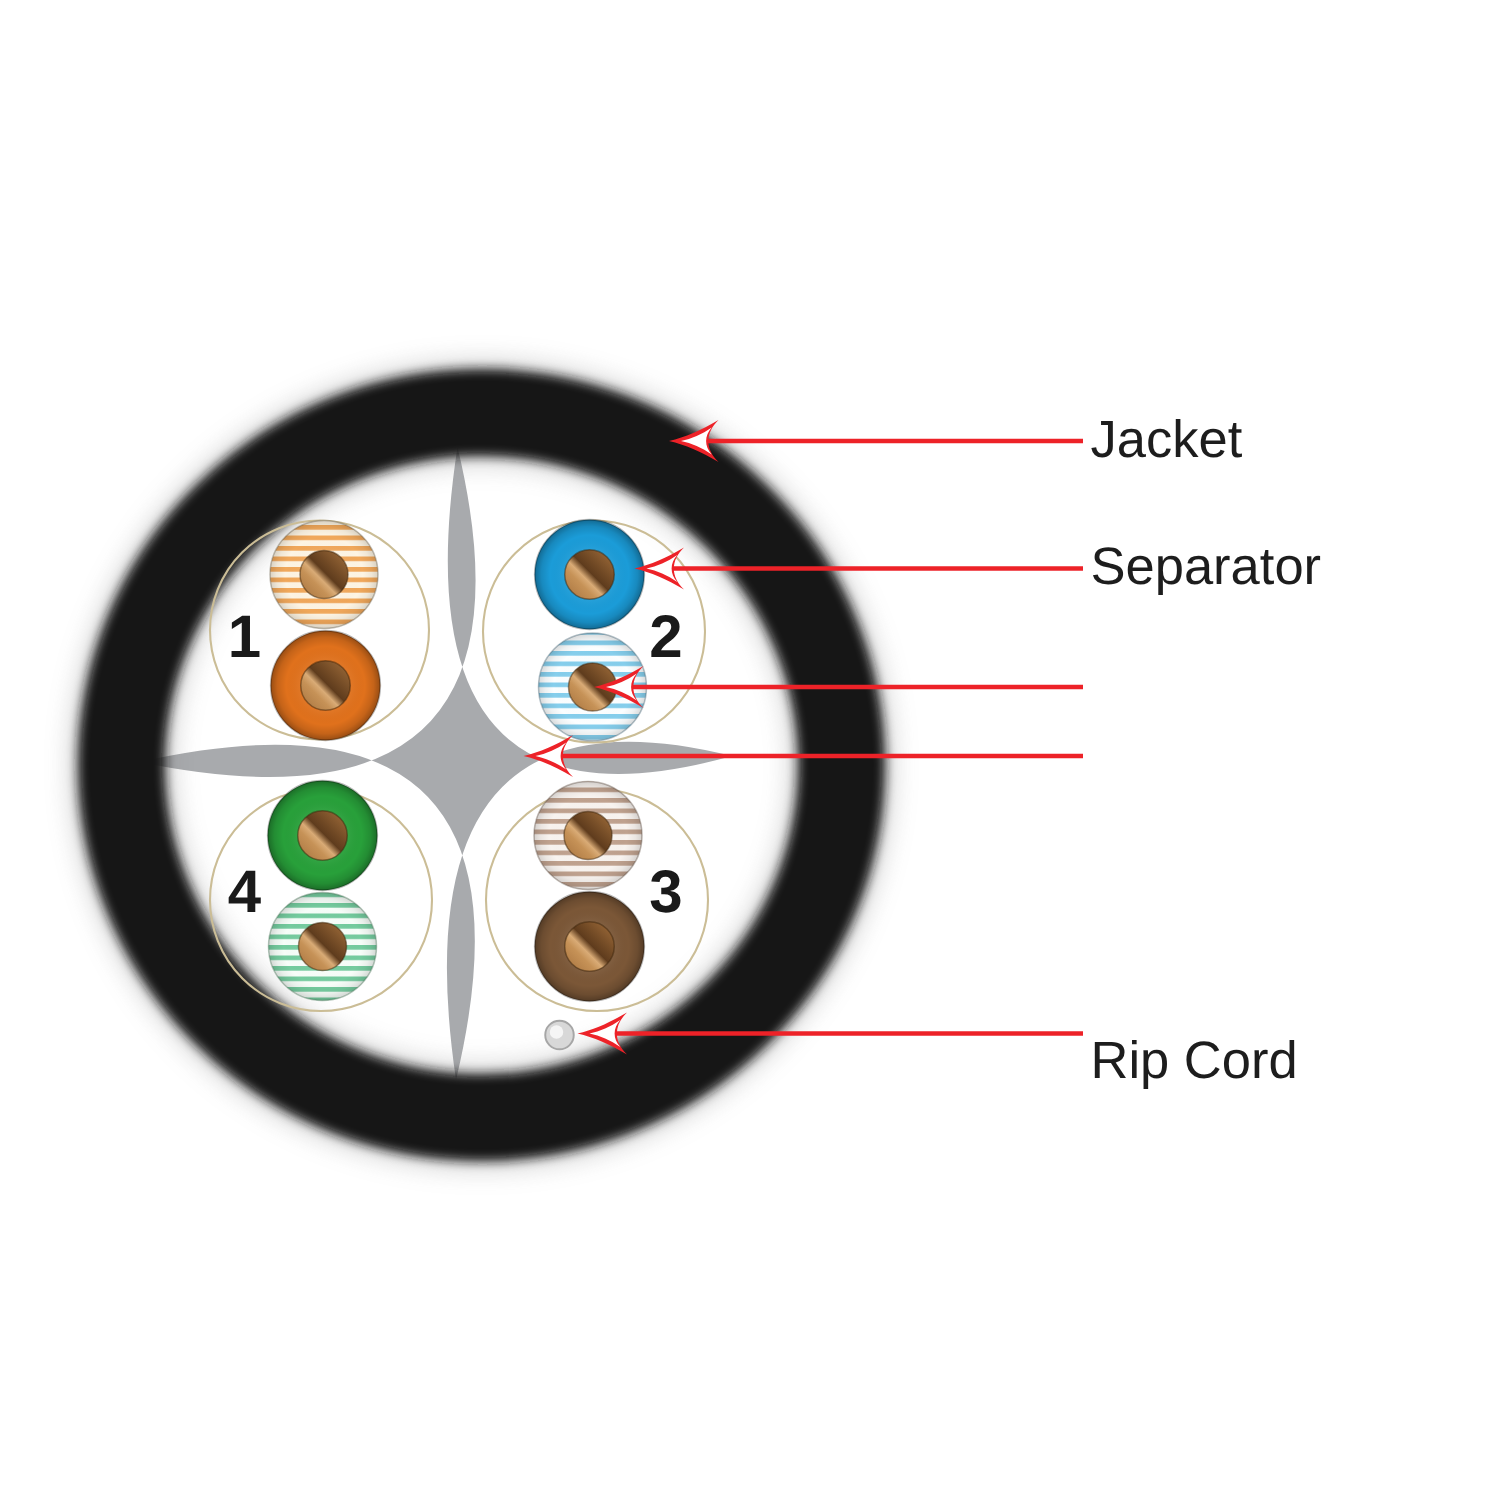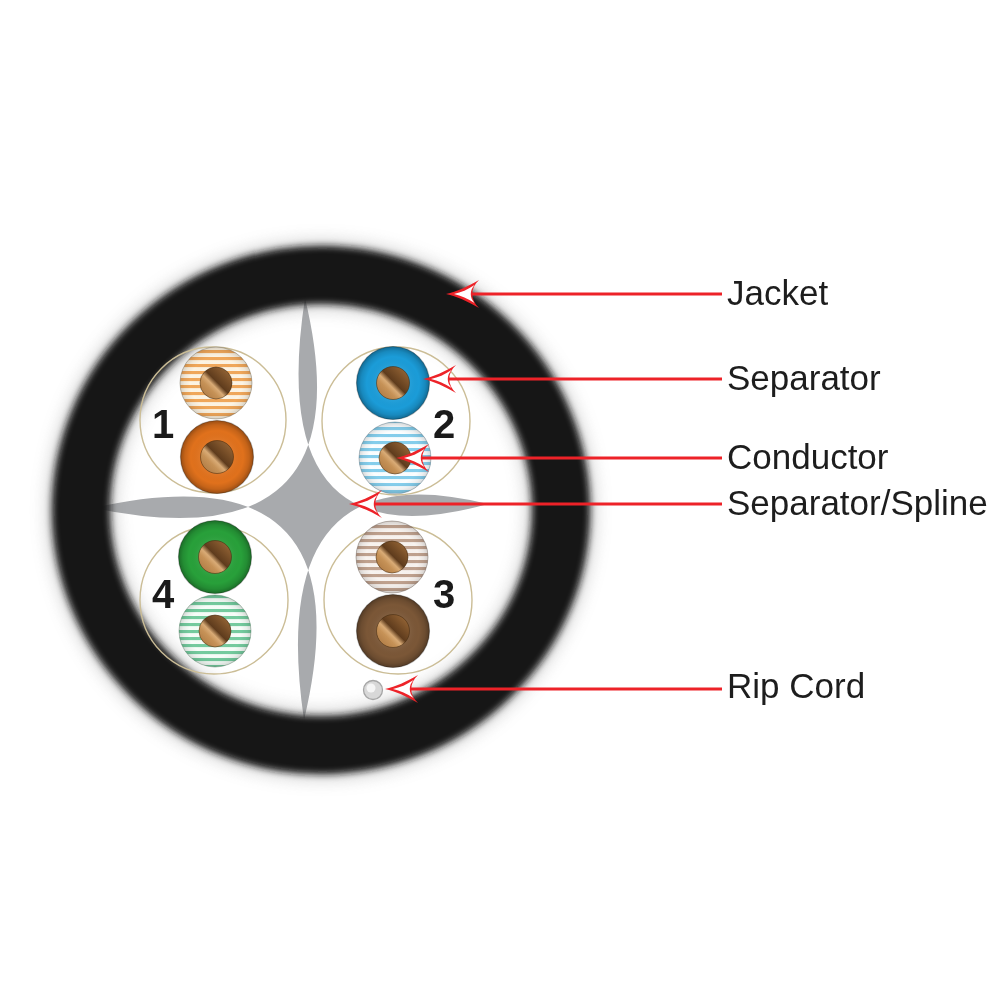--- a/index.html
+++ b/index.html
@@ -153,17 +153,15 @@
     </g>
     <use href="#arrowhead" transform="translate(446,294)"></use>
     <use href="#arrowhead" transform="translate(423,379)"></use>
     <use href="#arrowhead" transform="translate(396,458)"></use>
     <use href="#arrowhead" transform="translate(349,504)"></use>
     <use href="#arrowhead" transform="translate(385,689)"></use>
   </svg>
 
   <div class="callout" style="top:295px">Jacket</div>
   <div class="callout" style="top:380px">Separator</div>
-  <div class="callout" style="top:459px">Conductor</div>
-  <div class="callout" style="top:505px">Separator/Spline</div>
-  <div class="callout" style="top:688px">Rip Cord</div>
+  <div class="callout" style="top:709px">Rip Cord</div>
 
 </div>
 
 </body></html>

